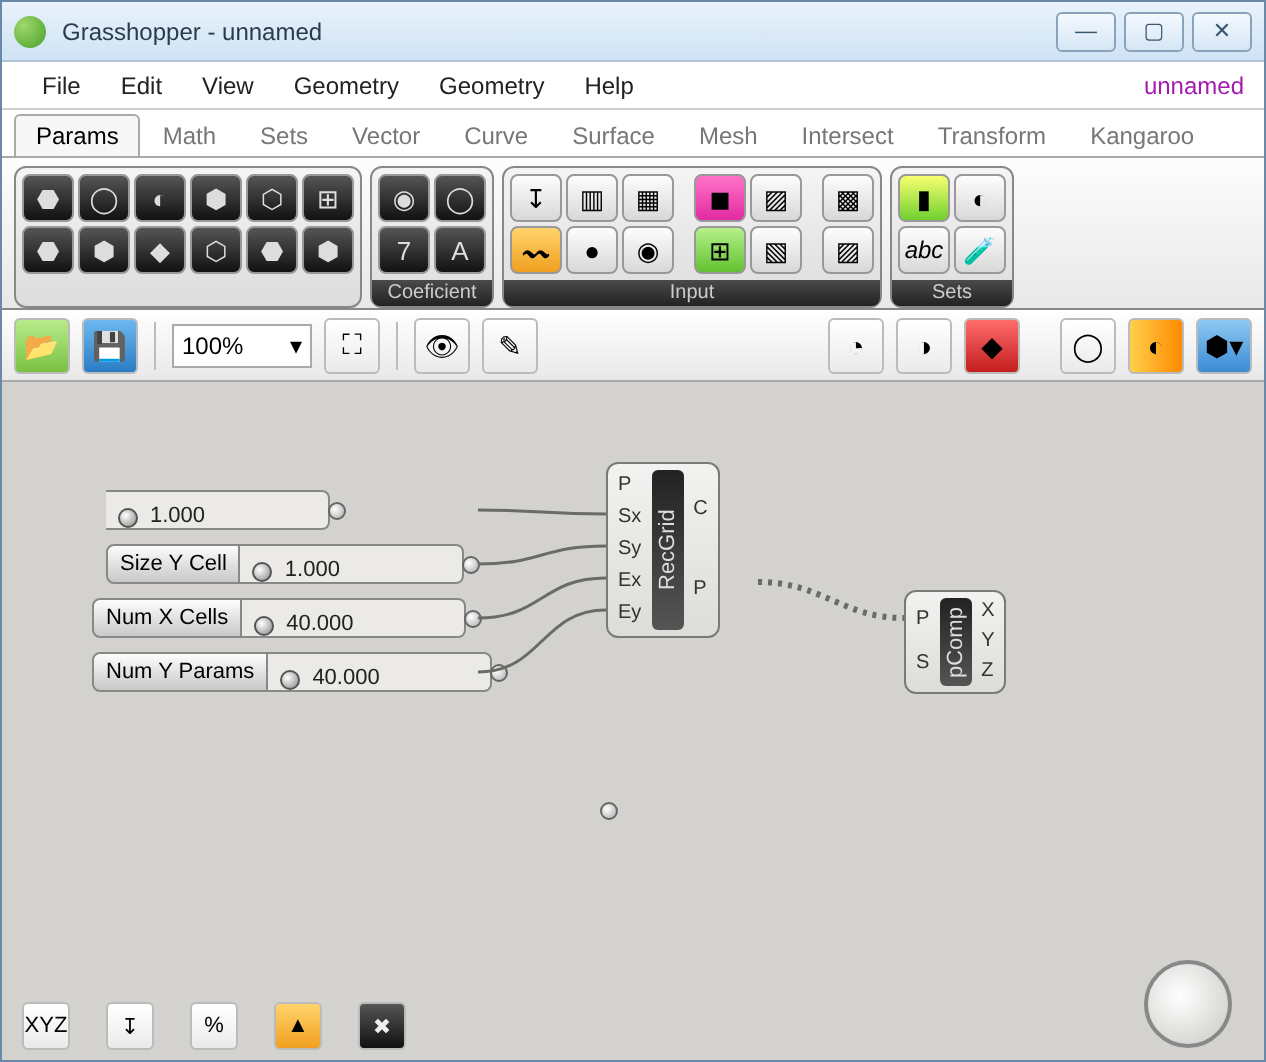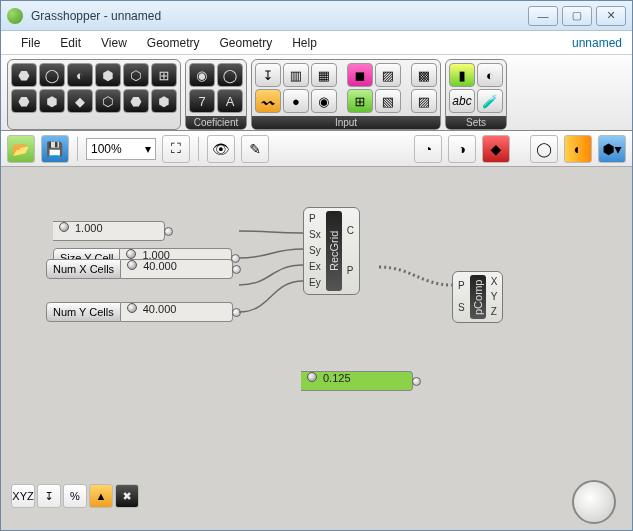--- a/index.html
+++ b/index.html
@@ -6,21 +6,21 @@
 body{background:#c4d4e0;width:633px;height:531px;overflow:hidden}
 .window{width:633px;height:531px;background:#fff;border:1px solid #6a89a6;display:flex;flex-direction:column}
 .titlebar{height:30px;background:linear-gradient(#e9f2fb,#cfe3f5);display:flex;align-items:center;padding:0 6px;border-bottom:1px solid #b0c4d8}
 .titlebar .icon{width:16px;height:16px;background:radial-gradient(circle at 30% 30%,#9ed86b,#4aa02c);border-radius:50%;margin-right:8px}
 .titlebar .title{color:#2b3b4a}
 .titlebar .spacer{flex:1}
 .winbtn{width:30px;height:20px;margin-left:4px;border:1px solid #8aa3bb;border-radius:3px;background:linear-gradient(#f3f9ff,#d6e6f5);display:flex;align-items:center;justify-content:center;color:#3a566e;font-size:11px;cursor:default}
 .winbtn.close{color:#3a566e}
 .menubar{height:24px;display:flex;align-items:center;padding:0 10px;border-bottom:1px solid #d0d0d0}
 .menubar .menuitem{padding:0 10px;color:#222;cursor:default}
-.menubar .doc{margin-left:auto;color:#0369a1}
+.menubar .doc{margin-left:auto;color:#a21caf}
 .tabbar{height:24px;display:flex;align-items:flex-end;padding:0 6px;background:#fff;border-bottom:1px solid #aaa}
 .tabbar .tab{padding:3px 10px;color:#777;cursor:default;border:1px solid transparent;border-bottom:none;border-radius:3px 3px 0 0}
 .tabbar .tab.active{color:#000;border-color:#aaa;background:#f7f7f7}
 .ribbon{background:linear-gradient(#fdfdfd,#e8e8e8);padding:4px 6px 0 6px;display:flex;gap:4px;border-bottom:1px solid #888}
 .ribgroup{border:1px solid #888;border-radius:6px;background:linear-gradient(#f4f4f4,#dcdcdc);display:flex;flex-direction:column;padding:3px 3px 0 3px}
 .ribgroup .rows{display:flex;flex-direction:column;gap:2px}
 .ribgroup .row{display:flex;gap:2px}
 .ribbtn{width:26px;height:24px;border:1px solid #999;border-radius:4px;background:linear-gradient(#fdfdfd,#d8d8d8);display:flex;align-items:center;justify-content:center;font-size:13px;cursor:default}
 .ribbtn.dark{background:linear-gradient(#555,#111);color:#ddd}
 .ribgroup .glabel{background:linear-gradient(#4a4a4a,#222);color:#ccc;text-align:center;font-size:10px;padding:1px 0;border-radius:0 0 4px 4px;margin:3px -3px 0 -3px}
@@ -28,32 +28,32 @@
 .tbtn{width:28px;height:28px;border:1px solid #bbb;border-radius:3px;background:linear-gradient(#fff,#eaeaea);display:flex;align-items:center;justify-content:center;font-size:14px;cursor:default}
 .tbtn.blue{background:linear-gradient(#6db8f0,#2a7dc4);color:#fff}
 .tbtn.green{background:linear-gradient(#b8eb8a,#7ac143)}
 .zoom{width:70px;height:22px;border:1px solid #aaa;background:#fff;padding:0 4px;display:flex;align-items:center}
 .canvas{flex:1;background:#d3d2ce;position:relative;overflow:hidden}
 .statusbar{height:20px;background:linear-gradient(#f0f0f0,#d8d8d8);border-top:1px solid #aaa;display:flex;align-items:center;padding:0 8px;color:#555}
 .statusbar .ver{margin-left:auto}
 
 .slider{position:absolute;display:flex;align-items:center;height:20px}
 .slider .slabel{background:linear-gradient(#fdfdfd,#c8c8c8);border:1px solid #888;border-radius:4px 0 0 4px;padding:0 6px;height:20px;display:flex;align-items:center;font-size:11px}
-.slider .strack{width:112px;height:20px;border:1px solid #888;border-left:none;background:#ebeae6;position:relative;border-radius:0 4px 4px 0;display:flex;align-items:flex-start}
+.slider .strack{width:112px;height:20px;border:1px solid #888;border-left:none;background:#ebeae6;position:relative;border-radius:0 4px 4px 0;display:flex;align-items:flex-end}
 .slider .sthumb{position:absolute;width:10px;height:10px;background:radial-gradient(circle at 35% 35%,#fff,#888);border:1px solid #555;border-radius:50%}
 .slider .sval{margin-left:22px;font-size:11px;color:#222}
 .slider.green .slabel{background:linear-gradient(#d9f7b3,#8bd14a)}
 .slider.green .strack{background:#8bd14a}
 .comp{position:absolute;background:linear-gradient(#f2f2f0,#dcdcd8);border:1px solid #7a7a76;border-radius:6px;display:flex}
 .comp .ports{display:flex;flex-direction:column;justify-content:space-around;padding:3px 2px}
 .comp .port{font-size:10px;color:#333;padding:0 3px;line-height:14px}
 .comp .body{background:linear-gradient(#555,#222);color:#ddd;writing-mode:vertical-rl;transform:rotate(180deg);display:flex;align-items:center;justify-content:center;padding:4px 2px;font-size:11px;border-radius:3px;margin:3px 0}
 .nub{position:absolute;width:9px;height:9px;border:1px solid #666;border-radius:50%;background:radial-gradient(circle at 35% 35%,#fff,#aaa)}
 .compass{position:absolute;right:16px;bottom:6px;width:44px;height:44px;border:2px solid #888;border-radius:50%;background:radial-gradient(circle at 40% 40%,#fff,#c8c8c4)}
-.btoolbar{position:absolute;left:10px;bottom:22px;display:flex;gap:2px}
+.btoolbar{position:absolute;left:10px;bottom:5px;display:flex;gap:18px}
 .btoolbar .tbtn{width:24px;height:24px;font-size:11px}
 .sep{width:1px;height:24px;background:#bbb;margin:0 2px}
 </style>
 </head>
 <body>
 
 <div class="window">
 
   <div class="titlebar">
     <div class="icon"></div>
@@ -67,20 +67,32 @@
   <div class="menubar">
     <div class="menuitem">File</div>
     <div class="menuitem">Edit</div>
     <div class="menuitem">View</div>
     <div class="menuitem">Geometry</div>
     <div class="menuitem">Geometry</div>
     <div class="menuitem">Help</div>
     <div class="doc">unnamed</div>
   </div>
 
+  <div class="tabbar">
+    <div class="tab active">Params</div>
+    <div class="tab">Math</div>
+    <div class="tab">Sets</div>
+    <div class="tab">Vector</div>
+    <div class="tab">Curve</div>
+    <div class="tab">Surface</div>
+    <div class="tab">Mesh</div>
+    <div class="tab">Intersect</div>
+    <div class="tab">Transform</div>
+    <div class="tab">Kangaroo</div>
+  </div>
 
   <div class="ribbon">
     <div class="ribgroup">
       <div class="rows">
         <div class="row">
           <div class="ribbtn dark">⬣</div>
           <div class="ribbtn dark">◯</div>
           <div class="ribbtn dark">◐</div>
           <div class="ribbtn dark">⬢</div>
           <div class="ribbtn dark">⬡</div>
@@ -183,30 +195,30 @@
       <div class="nub" style="position:relative;left:-1px"></div>
     </div>
     <div class="slider" style="left:52px;top:81px">
       <div class="slabel">Size Y Cell</div>
       <div class="strack">
         <div class="sthumb" style="left:6px"></div>
         <div class="sval">1.000</div>
       </div>
       <div class="nub" style="position:relative;left:-1px"></div>
     </div>
-    <div class="slider" style="left:45px;top:92px">
+    <div class="slider" style="left:45px;top:108px">
       <div class="slabel">Num X Cells</div>
       <div class="strack">
         <div class="sthumb" style="left:6px"></div>
         <div class="sval">40.000</div>
       </div>
       <div class="nub" style="position:relative;left:-1px"></div>
     </div>
     <div class="slider" style="left:45px;top:135px">
-      <div class="slabel">Num Y Cells</div>
+      <div class="slabel">Num Y Params</div>
       <div class="strack">
         <div class="sthumb" style="left:6px"></div>
         <div class="sval">40.000</div>
       </div>
       <div class="nub" style="position:relative;left:-1px"></div>
     </div>
 
     <svg style="position:absolute;left:0;top:0;width:100%;height:100%;pointer-events:none">
       <path d="M238 64 C270 64 270 66 302 66" stroke="#6a6a66" fill="none" stroke-width="1.5"></path>
       <path d="M238 91 C270 91 270 82 302 82" stroke="#6a6a66" fill="none" stroke-width="1.5"></path>
@@ -237,24 +249,20 @@
       </div>
       <div class="body">pComp</div>
       <div class="ports">
         <div class="port">X</div>
         <div class="port">Y</div>
         <div class="port">Z</div>
       </div>
     </div>
 
     <div class="slider green" style="left:300px;top:204px">
-      <div class="strack">
-        <div class="sthumb" style="left:6px"></div>
-        <div class="sval">0.125</div>
-      </div>
       <div class="nub" style="position:relative;left:-1px"></div>
     </div>
 
     <div class="compass"></div>
 
     <div class="btoolbar">
       <div class="tbtn">XYZ</div>
       <div class="tbtn">↧</div>
       <div class="tbtn">%</div>
       <div class="tbtn" style="background:linear-gradient(#ffd36b,#f0a020)">▲</div>

